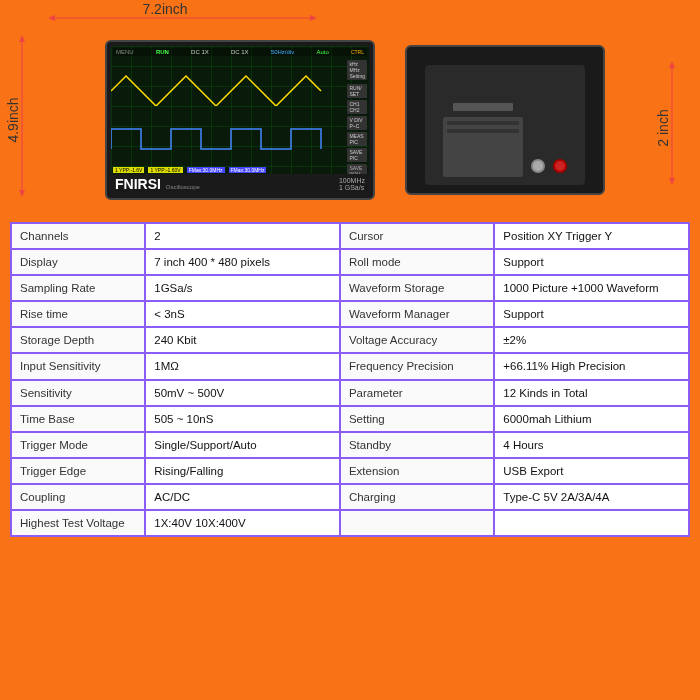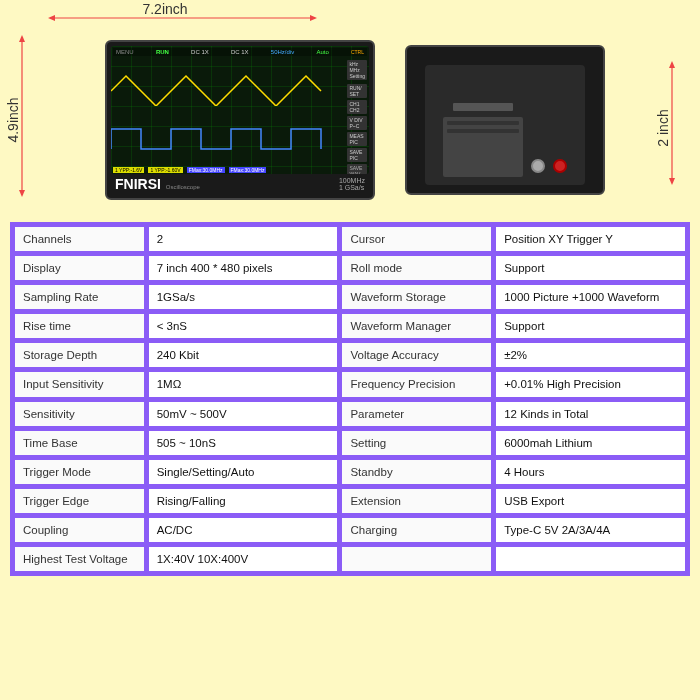--- a/index.html
+++ b/index.html
@@ -118,21 +118,21 @@
       top: 0; left: 0;
       width: 100%;
       height: 100%;
       pointer-events: none;
     }
     .specs-table {
       width: 100%;
       border-collapse: collapse;
     }
     .specs-table td {
-      border: 5px solid #8b5cf6;
+      border: 2px solid #8b5cf6;
       padding: 4px 8px;
       vertical-align: middle;
       font-size: 11.5px;
       line-height: 1.4;
     }
     .specs-table tr td:nth-child(1),
     .specs-table tr td:nth-child(3) {
       background: #fafafa;
       color: #333;
       width: 90px;
@@ -143,21 +143,21 @@
       color: #111;
     }
     .specs-table tr td:nth-child(1) { width: 100px; }
     .specs-table tr td:nth-child(2) { width: 145px; }
     .specs-table tr td:nth-child(3) { width: 115px; }
     .specs-table tr td:nth-child(4) { width: 145px; }
   </style>
 </head>
 <body>
 
-<div style="position:relative; width:700px; height:700px; background:#fef9c3;">
+<div style="position:relative; width:700px; height:700px; background:#f97316;">
 
   <div class="top-section">
 
     <svg class="dim-overlay">
 
       <line x1="55" y1="18" x2="310" y2="18" stroke="#e44" stroke-width="1.2"></line>
       <polygon points="55,15 55,21 48,18" fill="#e44"></polygon>
       <polygon points="310,15 310,21 317,18" fill="#e44"></polygon>
       <text x="165" y="14" text-anchor="middle" font-size="14" fill="#333" font-family="Arial">7.2inch</text>
 
@@ -275,37 +275,37 @@
           <tr>
             <td>Storage Depth</td>
             <td>240 Kbit</td>
             <td>Voltage Accuracy</td>
             <td>±2%</td>
           </tr>
           <tr>
             <td>Input Sensitivity</td>
             <td>1MΩ</td>
             <td>Frequency Precision</td>
-            <td>+0.01% High Precision</td>
+            <td>+66.11% High Precision</td>
           </tr>
           <tr>
             <td>Sensitivity</td>
             <td>50mV ~ 500V</td>
             <td>Parameter</td>
             <td>12 Kinds in Total</td>
           </tr>
           <tr>
             <td>Time Base</td>
             <td>505 ~ 10nS</td>
             <td>Setting</td>
             <td>6000mah Lithium</td>
           </tr>
           <tr>
             <td>Trigger Mode</td>
-            <td>Single/Setting/Auto</td>
+            <td>Single/Support/Auto</td>
             <td>Standby</td>
             <td>4 Hours</td>
           </tr>
           <tr>
             <td>Trigger Edge</td>
             <td>Rising/Falling</td>
             <td>Extension</td>
             <td>USB Export</td>
           </tr>
           <tr>

